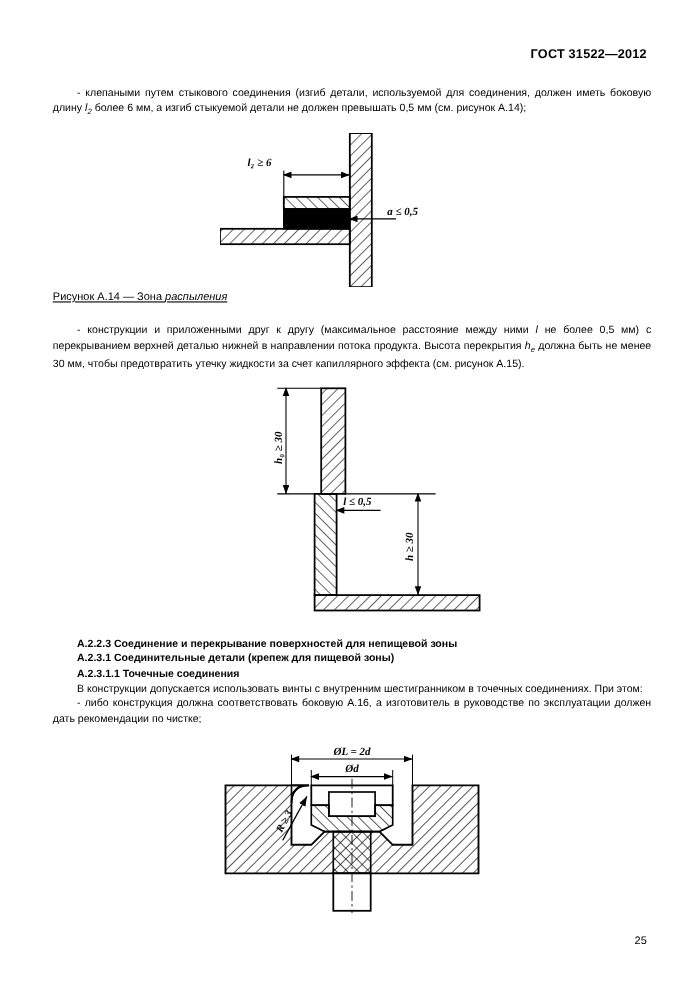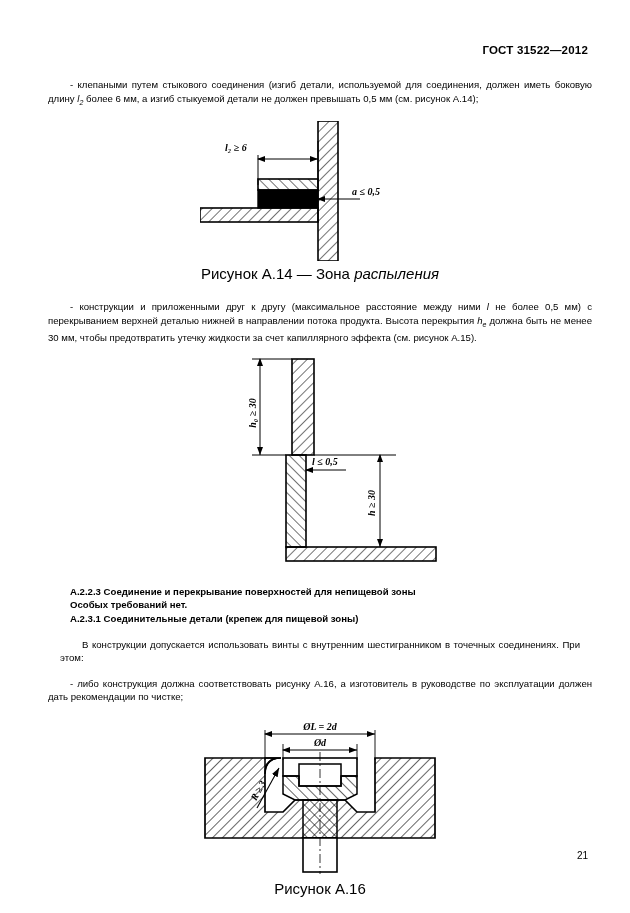--- a/index.html
+++ b/index.html
@@ -44,24 +44,25 @@
     line-height: 13.6px;
   }
   .plain-block .ln { text-indent: 22px; font-weight: bold; }
   .bold { font-weight: bold; }
   .ital { font-style: italic; }
   sub { font-size: 7px; }
 
   .figwrap {
     position: relative;
     width: 100%;
+    text-decoration: underline;
   }
   .caption {
-    text-align: center;
-    font-size: 15px;
+    text-align: left;
+    font-size: 10px;
     margin-top: 4px;
   }
   .figsvg { display: block; margin: 0 auto; }
 
   .pagenum {
     position: absolute;
     right: 42px;
     bottom: 52px;
     font-size: 10px;
   }
@@ -171,28 +172,28 @@
         <line x1="114" y1="98" x2="196" y2="98" stroke="#000" stroke-width="1"></line>
         <line x1="180" y1="98" x2="180" y2="190" stroke="#000" stroke-width="1" marker-start="url(#ar2S)" marker-end="url(#ar2)"></line>
         <text x="175" y="146" font-family="'Liberation Serif', serif" font-size="10" font-style="italic" font-weight="bold" transform="rotate(-90 175 146)" text-anchor="middle">h ≥ 30</text>
       </svg>
     </div>
 
     <div class="spacer-md"></div>
 
     <div class="plain-block">
       <div class="ln">А.2.2.3 Соединение и перекрывание поверхностей для непищевой зоны</div>
-      <div class="ln">Особых требований нет.</div>
       <div class="ln">А.2.3.1 Соединительные детали (крепеж для пищевой зоны)</div>
-      <p class="body" style="margin:12px;">
+      <div class="ln">А.2.3.1.1 Точечные соединения</div>
+      <p class="body" style="margin:0;">
         <span>В конструкции допускается использовать винты с внутренним шестигранником в точечных соединениях.</span>
         <span>При этом:</span>
       </p>
       <p class="body" style="margin:0;">
-        <span>- либо конструкция должна соответствовать рисунку А.16, а изготовитель в руководстве по эксплуатации</span>
+        <span>- либо конструкция должна соответствовать боковую А.16, а изготовитель в руководстве по эксплуатации</span>
         <span>должен дать рекомендации по чистке;</span>
       </p>
     </div>
 
     <div class="spacer-sm"></div>
 
     <div class="figwrap">
       <svg class="figsvg" width="250" height="160" viewBox="0 0 250 160">
         <defs>
           <pattern id="k45" width="7" height="7" patternUnits="userSpaceOnUse" patternTransform="rotate(45)">
@@ -231,21 +232,18 @@
         <text x="125" y="14" font-family="'Liberation Serif', serif" font-size="10" font-style="italic" font-weight="bold" text-anchor="middle">ØL = 2d</text>
 
         <line x1="88" y1="28" x2="88" y2="44" stroke="#000" stroke-width="0.9"></line>
         <line x1="162" y1="28" x2="162" y2="44" stroke="#000" stroke-width="0.9"></line>
         <line x1="88" y1="34" x2="162" y2="34" stroke="#000" stroke-width="1" marker-start="url(#ar3S)" marker-end="url(#ar3)"></line>
         <text x="125" y="30" font-family="'Liberation Serif', serif" font-size="10" font-style="italic" font-weight="bold" text-anchor="middle">Ød</text>
 
         <line x1="62" y1="92" x2="84" y2="52" stroke="#000" stroke-width="1.1" marker-end="url(#ar3)"></line>
         <text x="66" y="76" font-family="'Liberation Serif', serif" font-size="9.5" font-style="italic" font-weight="bold" transform="rotate(-62 66 76)" text-anchor="middle">R ≥ 3</text>
       </svg>
-      <div class="caption">
-        <span>Рисунок А.16</span>
-      </div>
     </div>
 
   </div>
 
-  <div class="pagenum">21</div>
+  <div class="pagenum">25</div>
 </div>
 
 </body></html>

